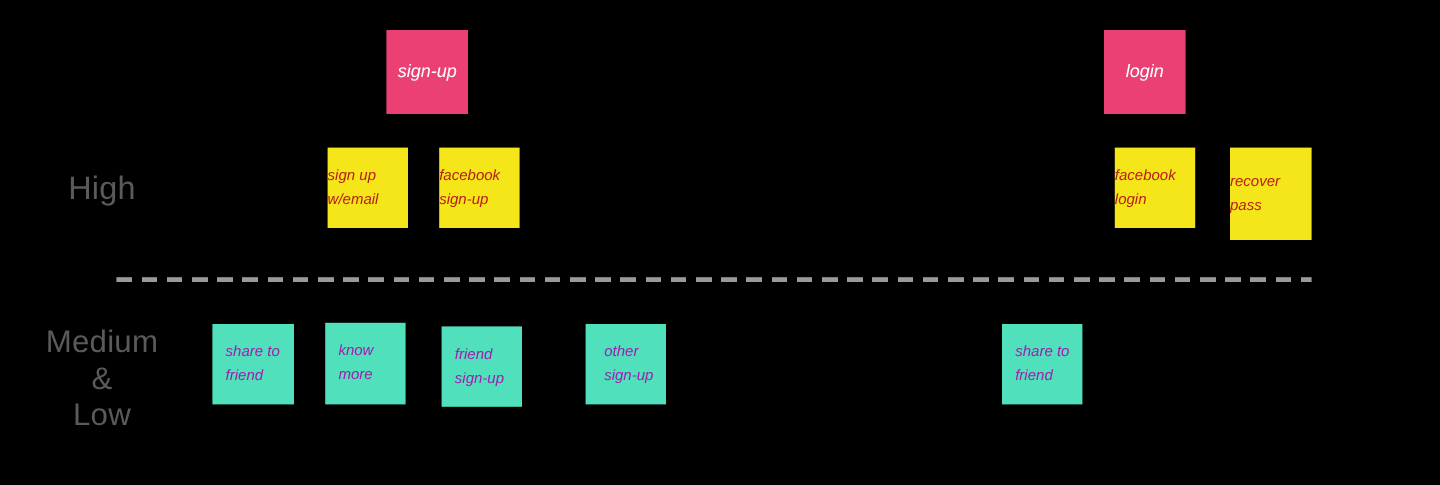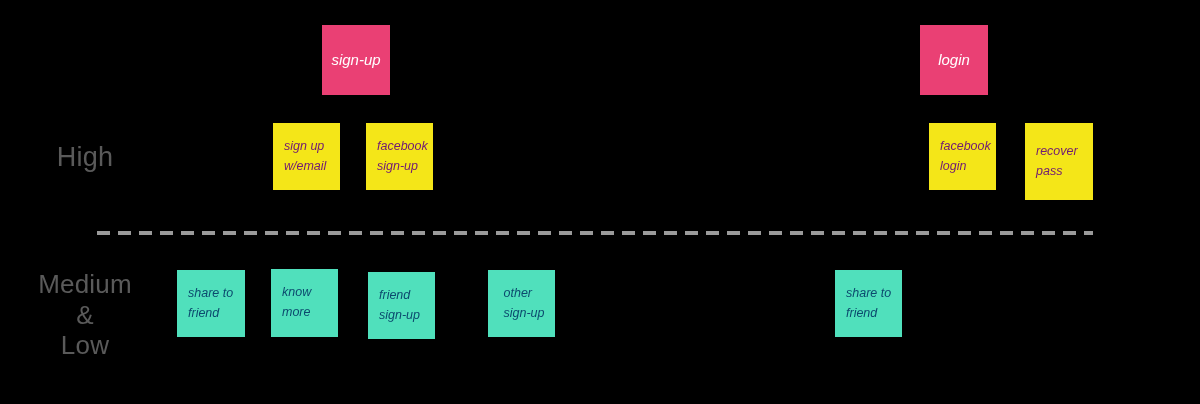--- a/index.html
+++ b/index.html
@@ -79,31 +79,30 @@
     color: #ffffff;
     font-size: 15px;
     text-align: center;
     line-height: 1.2;
   }
 
   .card.story {
     background: #f4e618;
   }
   .card.story .card-text {
-    color: #701a75;
+    color: #b91c1c;
     font-size: 12.5px;
-    padding-left: 11px;
     padding-right: 6px;
   }
 
   .card.task {
     background: #50e0bc;
   }
   .card.task .card-text {
-    color: #0c4a6e;
+    color: #a21caf;
     font-size: 12.5px;
     padding-left: 11px;
     padding-right: 6px;
   }
 </style>
 </head>
 <body>
 
 <div id="board">
 

